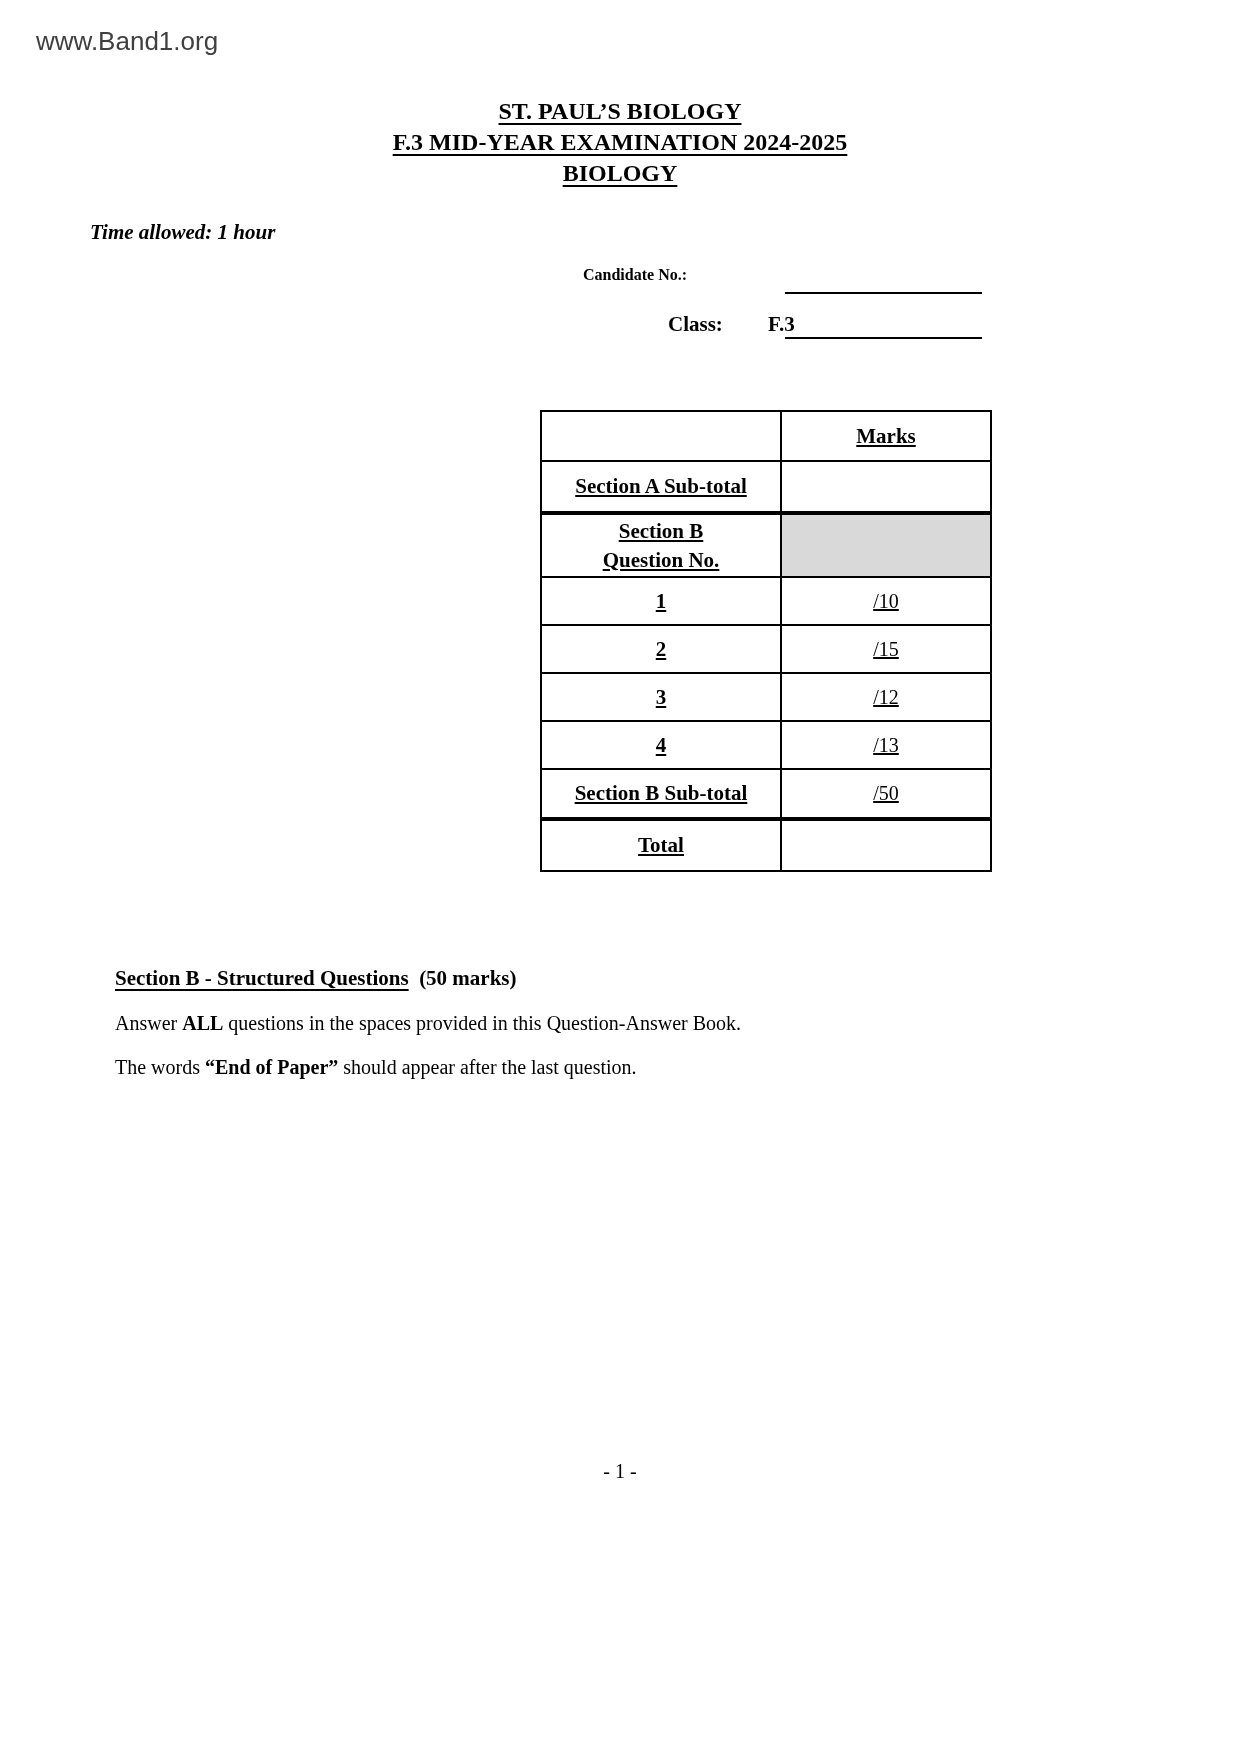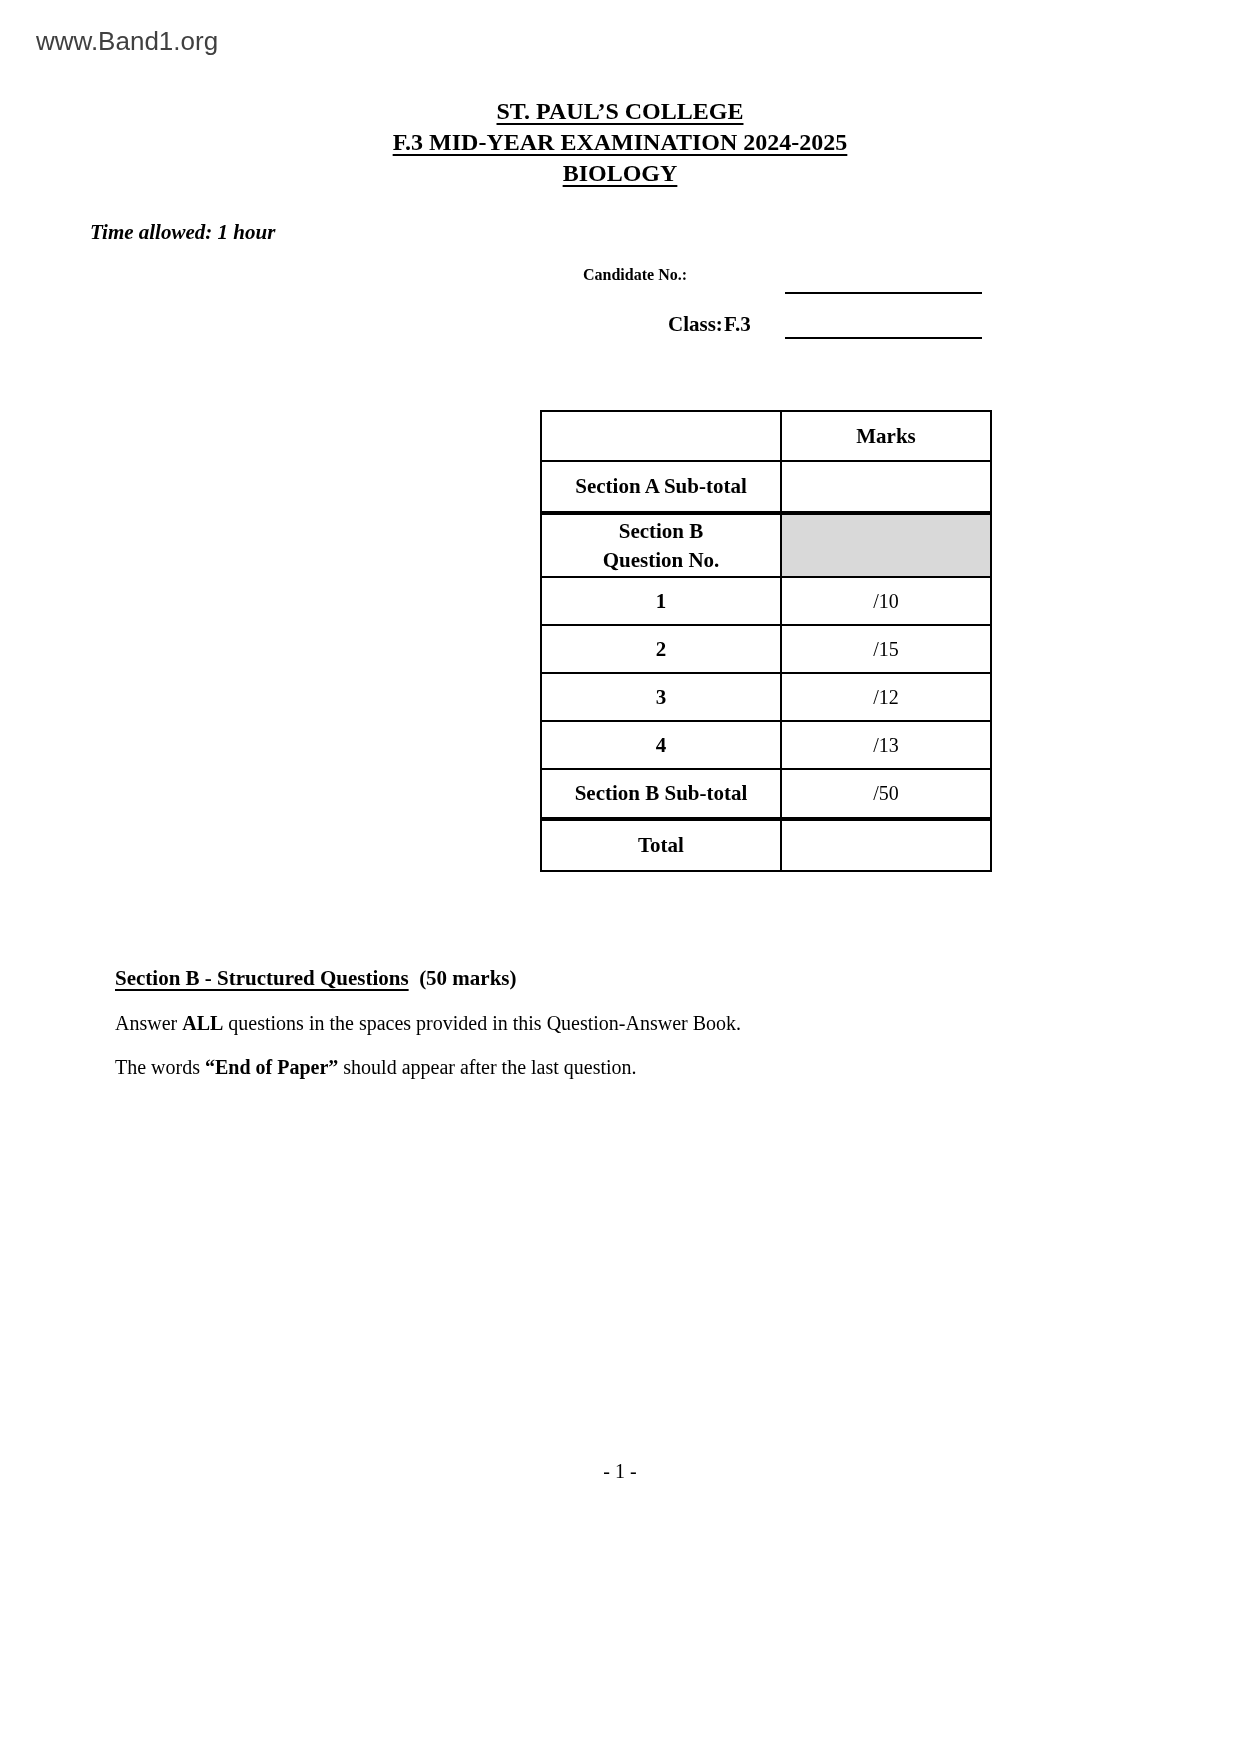--- a/index.html
+++ b/index.html
@@ -56,21 +56,21 @@
     border-bottom: 2px solid #000;
   }
   .class-label {
     position: absolute;
     left: 668px; top: 312px;
     font-size: 21px;
     font-weight: bold;
   }
   .class-value {
     position: absolute;
-    left: 724px; top: 312px;
+    left: 768px; top: 312px;
     font-size: 21px;
     font-weight: bold;
   }
   .class-blank {
     position: absolute;
     left: 785px; top: 313px;
     width: 197px; height: 26px;
     border-bottom: 2px solid #000;
   }
   .marks-table-wrap {
@@ -82,20 +82,21 @@
     table-layout: fixed;
     width: 450px;
   }
   table.marks-table col.c1 { width: 240px; }
   table.marks-table col.c2 { width: 210px; }
   table.marks-table td {
     border: 2px solid #000;
     text-align: center;
     vertical-align: middle;
     font-size: 21px;
+    text-decoration: underline;
   }
   table.marks-table td.label { font-weight: bold; }
   table.marks-table td.marks { font-size: 20px; }
   td.ghost {
     border: none;
     border-bottom: 4px solid #000;
   }
   td.marks-head {
     font-weight: bold;
     border-bottom: 4px solid #000;
@@ -136,21 +137,21 @@
   }
 </style>
 </head>
 <body>
 
 <div class="page">
 
   <div class="watermark">www.Band1.org</div>
 
   <div class="title-block">
-    <div class="title-line"><span>ST. PAUL’S COLLEGE</span></div>
+    <div class="title-line"><span>ST. PAUL’S BIOLOGY</span></div>
     <div class="title-line"><span>F.3 MID-YEAR EXAMINATION 2024-2025</span></div>
     <div class="title-line"><span>BIOLOGY</span></div>
   </div>
 
   <div class="time-allowed">Time allowed: 1 hour</div>
 
   <div class="cand-label">Candidate No.:</div>
   <div class="cand-blank"></div>
 
   <div class="class-label">Class:</div>

